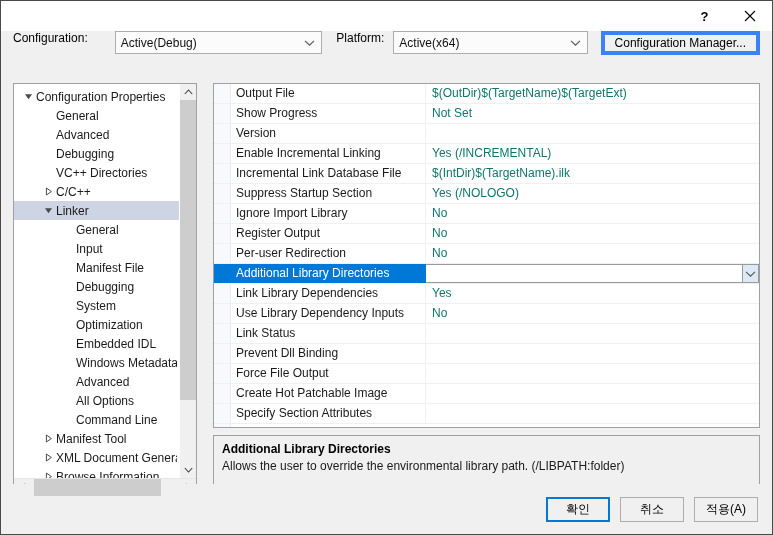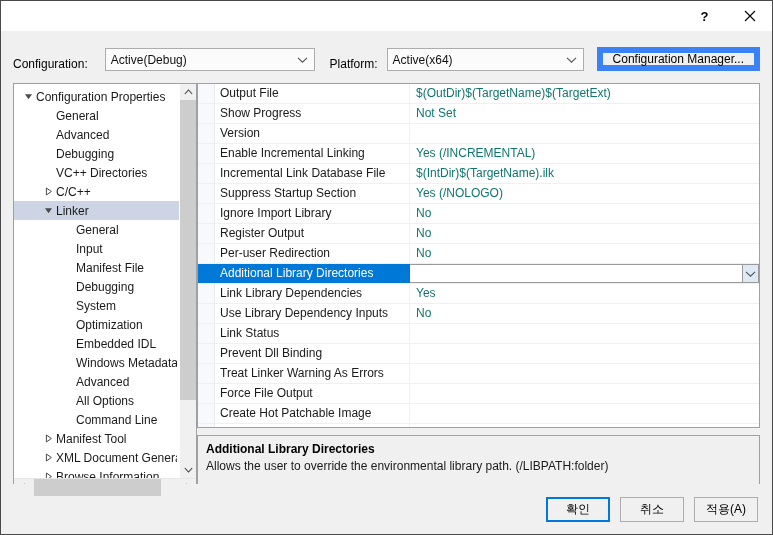--- a/index.html
+++ b/index.html
@@ -66,21 +66,21 @@
     font-family: "Liberation Sans", sans-serif;
   }
   .tb-btn.help { font-weight: bold; font-size: 13px; }
   .tb-btn svg { display: block; }
 
   
   .configrow {
     height: 40px;
     min-height: 40px;
     display: flex;
-    align-items: flex-end;
+    align-items: flex-start;
     padding: 0 12px;
     box-sizing: border-box;
     background: #f0f0f0;
   }
   .lbl {
     font-size: 12px;
     color: #000;
     white-space: nowrap;
   }
   .combo {
@@ -96,47 +96,47 @@
     color: #111;
     cursor: default;
   }
   .combo .caret {
     position: absolute;
     right: 6px;
     top: 0; bottom: 0;
     display: flex;
     align-items: center;
   }
-  #cfg-combo { width: 226px; margin-left: 17px; }
+  #cfg-combo { width: 226px; margin-left: 27px; }
   #plat-combo { width: 212px; margin-left: 9px; }
   .cfg-spacer { width: 16px; }
   .cfgmgr-btn {
     margin-left: 13px;
     height: 24px;
     padding: 0 10px;
     box-sizing: border-box;
-    border: 6px solid #3b82f6;
+    border: 4px solid #3b82f6;
     background: #f0f0f0;
     font-size: 12px;
     font-family: "Liberation Sans", sans-serif;
     color: #000;
     display: flex;
     align-items: center;
     justify-content: center;
     cursor: default;
     white-space: nowrap;
   }
 
   
   .content {
     flex: 1;
     display: flex;
     padding: 12px 12px;
     box-sizing: border-box;
-    gap: 0;
+    gap: 16px;
     min-height: 0;
   }
 
   
   .treepane {
     width: 184px;
     min-width: 184px;
     box-sizing: border-box;
     border: 1px solid #a0a0a0;
     background: #ffffff;
@@ -618,24 +618,20 @@
             </div>
             <div class="grow">
               <div class="gname">Link Status</div>
               <div class="gval"></div>
             </div>
             <div class="grow">
               <div class="gname">Prevent Dll Binding</div>
               <div class="gval"></div>
             </div>
             <div class="grow">
-              <div class="gname">Treat Linker Warning As Errors</div>
-              <div class="gval"></div>
-            </div>
-            <div class="grow">
               <div class="gname">Force File Output</div>
               <div class="gval"></div>
             </div>
             <div class="grow">
               <div class="gname">Create Hot Patchable Image</div>
               <div class="gval"></div>
             </div>
             <div class="grow">
               <div class="gname">Specify Section Attributes</div>
               <div class="gval"></div>

